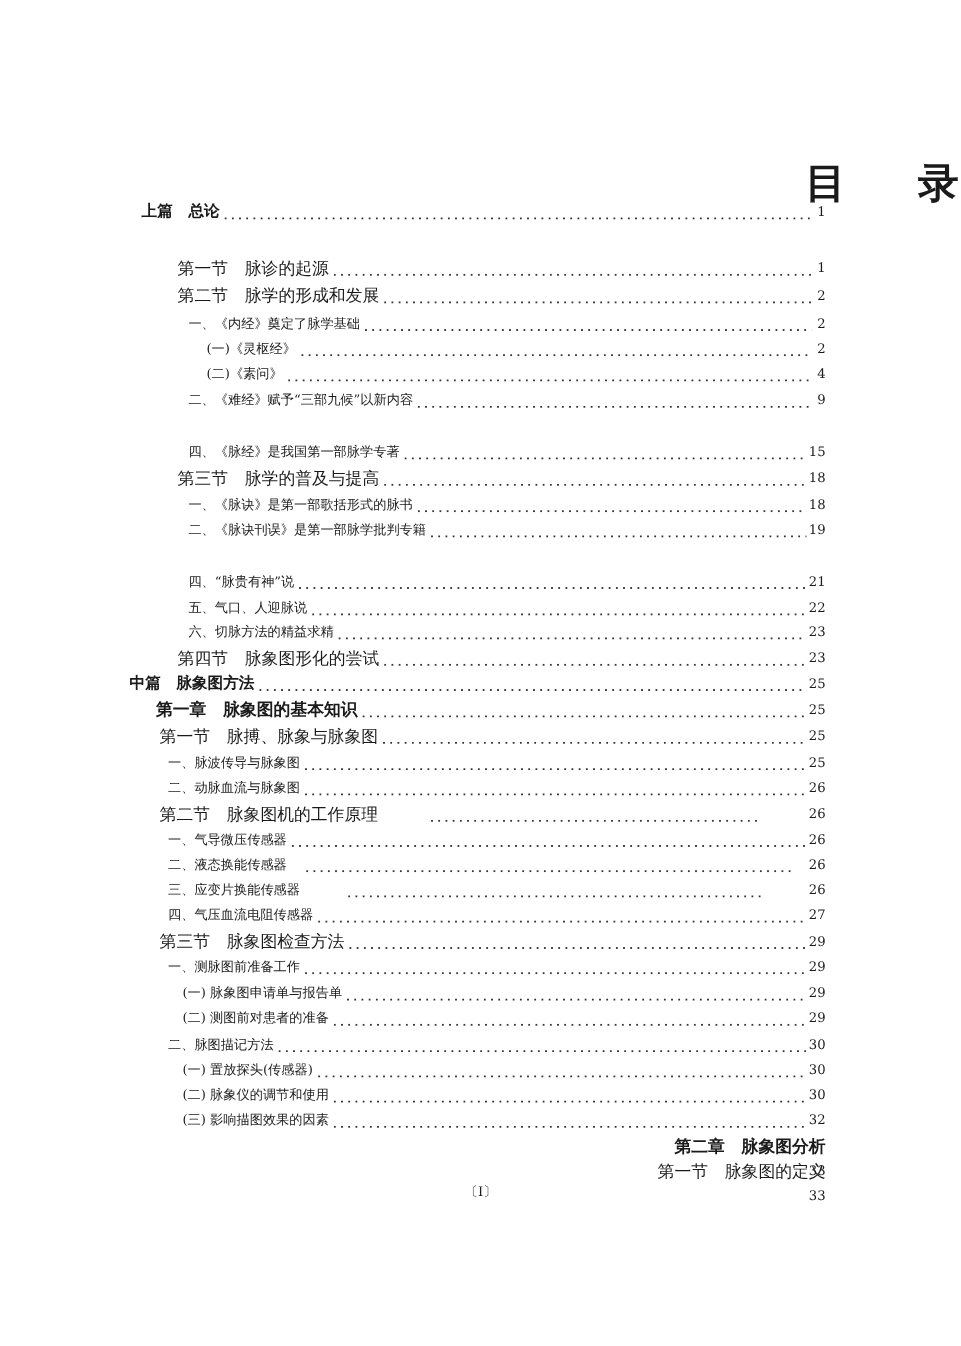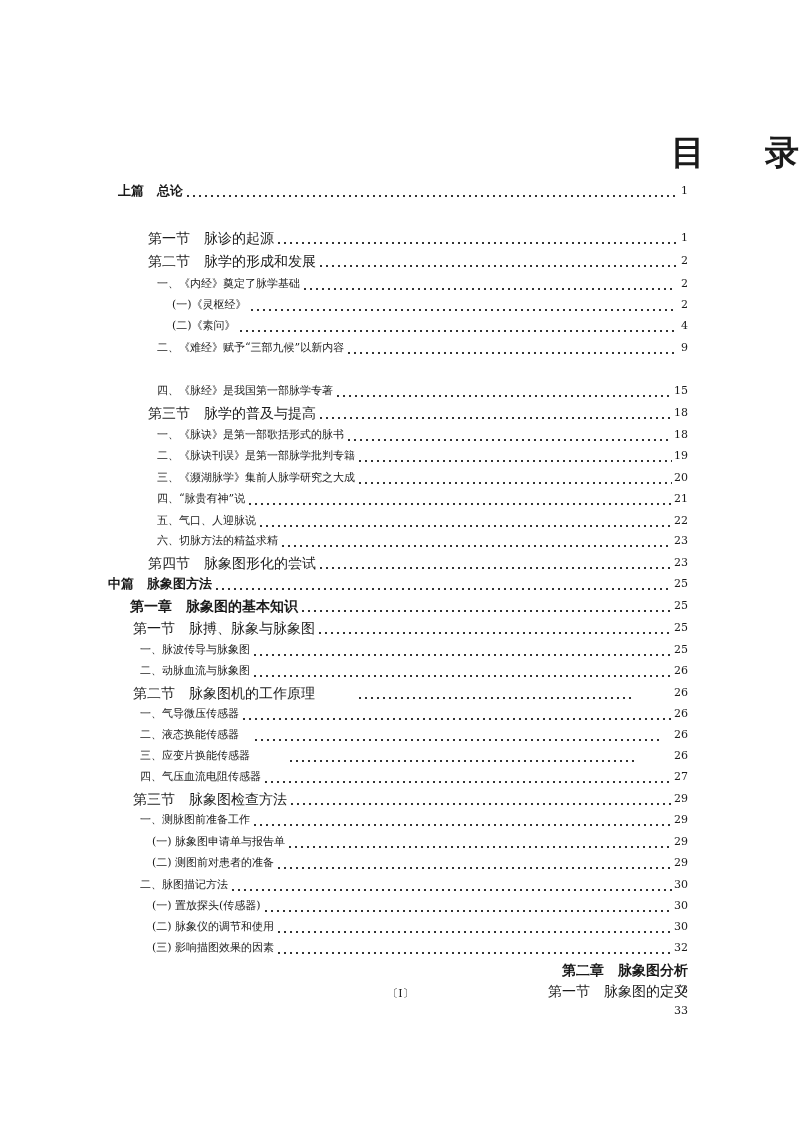--- a/index.html
+++ b/index.html
@@ -6,21 +6,21 @@
     body {
       width: 801px; height: 1122px; background: #ffffff; position: relative; overflow: hidden;
       font-family: "DejaVu Serif", serif; color: #1a1a1a;
     }
     .title {
       position: absolute; top: 130px; left: 0; width: 801px; text-align: right;
       font-family: "DejaVu Sans", sans-serif; font-size: 34px; font-weight: bold; letter-spacing: 2px; text-decoration: underline;
     }
     .title span { display: inline-block; }
     .title .gap { width: 58px; }
-    .toc { position: absolute; left: 0; top: 18px; width: 801px; height: 902px; }
+    .toc { position: absolute; left: 0; top: 4px; width: 801px; height: 902px; }
     .row {
       position: absolute; right: 113px; display: flex; align-items: flex-end; white-space: nowrap;
       height: 20px; line-height: 20px;
     }
     .row .label { flex: 0 0 auto; }
     .row .dots {
       flex: 1 1 auto; overflow: hidden; margin: 0 2px; height: 20px;
       background-image: radial-gradient(circle, #333 0.9px, transparent 1.1px);
       background-size: 6px 6px; background-repeat: repeat-x; background-position: 0 12px;
     }
@@ -90,25 +90,20 @@
     <div class="row" style="left: 157px; top: 407px;">
       <span class="label lv-item">一、《脉诀》是第一部歌括形式的脉书</span>
       <span class="dots"></span>
       <span class="page">18</span>
     </div>
     <div class="row" style="left: 157px; top: 428px;">
       <span class="label lv-item">二、《脉诀刊误》是第一部脉学批判专籍</span>
       <span class="dots"></span>
       <span class="page">19</span>
     </div>
-    <div class="row" style="left: 157px; top: 450px;">
-      <span class="label lv-item">三、《濒湖脉学》集前人脉学研究之大成</span>
-      <span class="dots"></span>
-      <span class="page">20</span>
-    </div>
     <div class="row" style="left: 157px; top: 471px;">
       <span class="label lv-item">四、“脉贵有神”说</span>
       <span class="dots"></span>
       <span class="page">21</span>
     </div>
     <div class="row" style="left: 157px; top: 493px;">
       <span class="label lv-item">五、气口、人迎脉说</span>
       <span class="dots"></span>
       <span class="page">22</span>
     </div>

